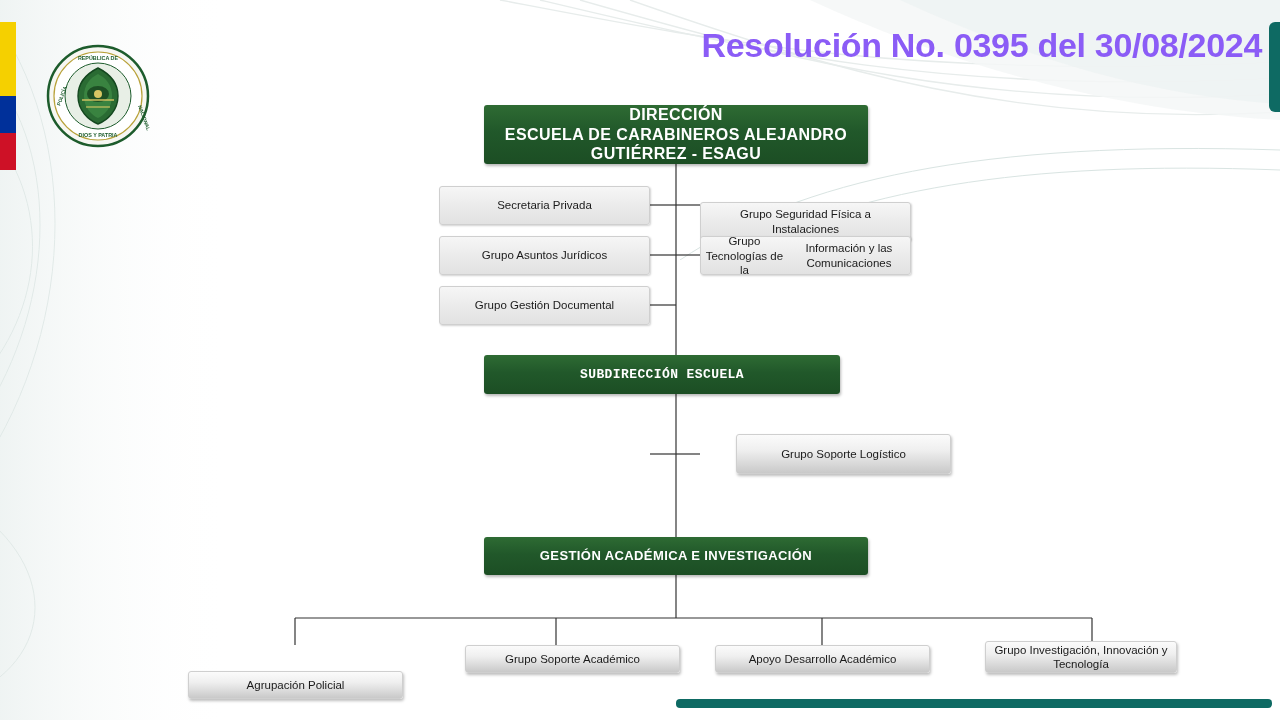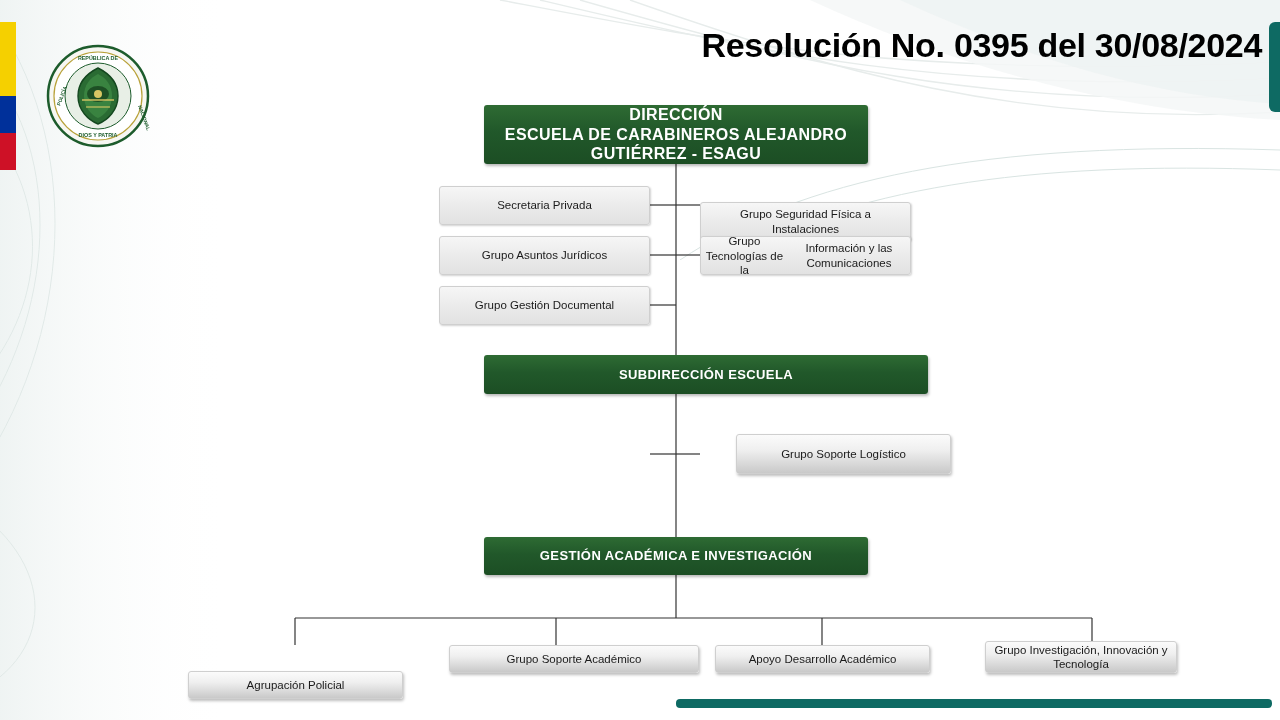--- a/index.html
+++ b/index.html
@@ -53,21 +53,21 @@
     height: 104px;
   }
 
   
   .title {
     position: absolute;
     right: 18px;
     top: 26px;
     font-size: 34px;
     font-weight: bold;
-    color: #000000;
+    color: #8b5cf6;
     letter-spacing: -0.3px;
     white-space: nowrap;
   }
   .title-accent {
     position: absolute;
     right: 0;
     top: 22px;
     width: 11px;
     height: 90px;
     background: #0E6A63;
@@ -247,38 +247,38 @@
 
   <div class="node grey flat" style="left:700px; top:236px; width:211px; height:39px; flex-direction:row;">
     <span>Grupo Tecnologías de la</span>
     <span>Información y las Comunicaciones</span>
   </div>
 
   <div class="node grey flat" style="left:439px; top:286px; width:211px; height:39px;">
     <span>Grupo Gestión Documental</span>
   </div>
 
-  <div class="node green" style="left:484px; top:355px; width:444px; height:39px;">
+  <div class="node green" style="left:484px; top:355px; width:356px; height:39px;font-family:Liberation Mono, monospace;">
     <span>SUBDIRECCIÓN ESCUELA</span>
   </div>
 
 
   <div class="node grey" style="left:736px; top:434px; width:215px; height:40px;">
     <span>Grupo Soporte Logístico</span>
   </div>
 
   <div class="node green" style="left:484px; top:537px; width:384px; height:38px;">
     <span>GESTIÓN ACADÉMICA E INVESTIGACIÓN</span>
   </div>
 
   <div class="node grey" style="left:188px; top:645px; width:215px; height:28px;margin-top:26px;">
     <span>Agrupación Policial</span>
   </div>
 
-  <div class="node grey" style="left:449px; top:645px; width:250px; height:28px;">
+  <div class="node grey" style="left:465px; top:645px; width:215px; height:28px;">
     <span>Grupo Soporte Académico</span>
   </div>
 
   <div class="node grey" style="left:715px; top:645px; width:215px; height:28px;">
     <span>Apoyo Desarrollo Académico</span>
   </div>
 
   <div class="node grey" style="left:985px; top:641px; width:192px; height:32px; flex-direction:column;">
     <span>Grupo Investigación, Innovación y</span>
     <span>Tecnología</span>

